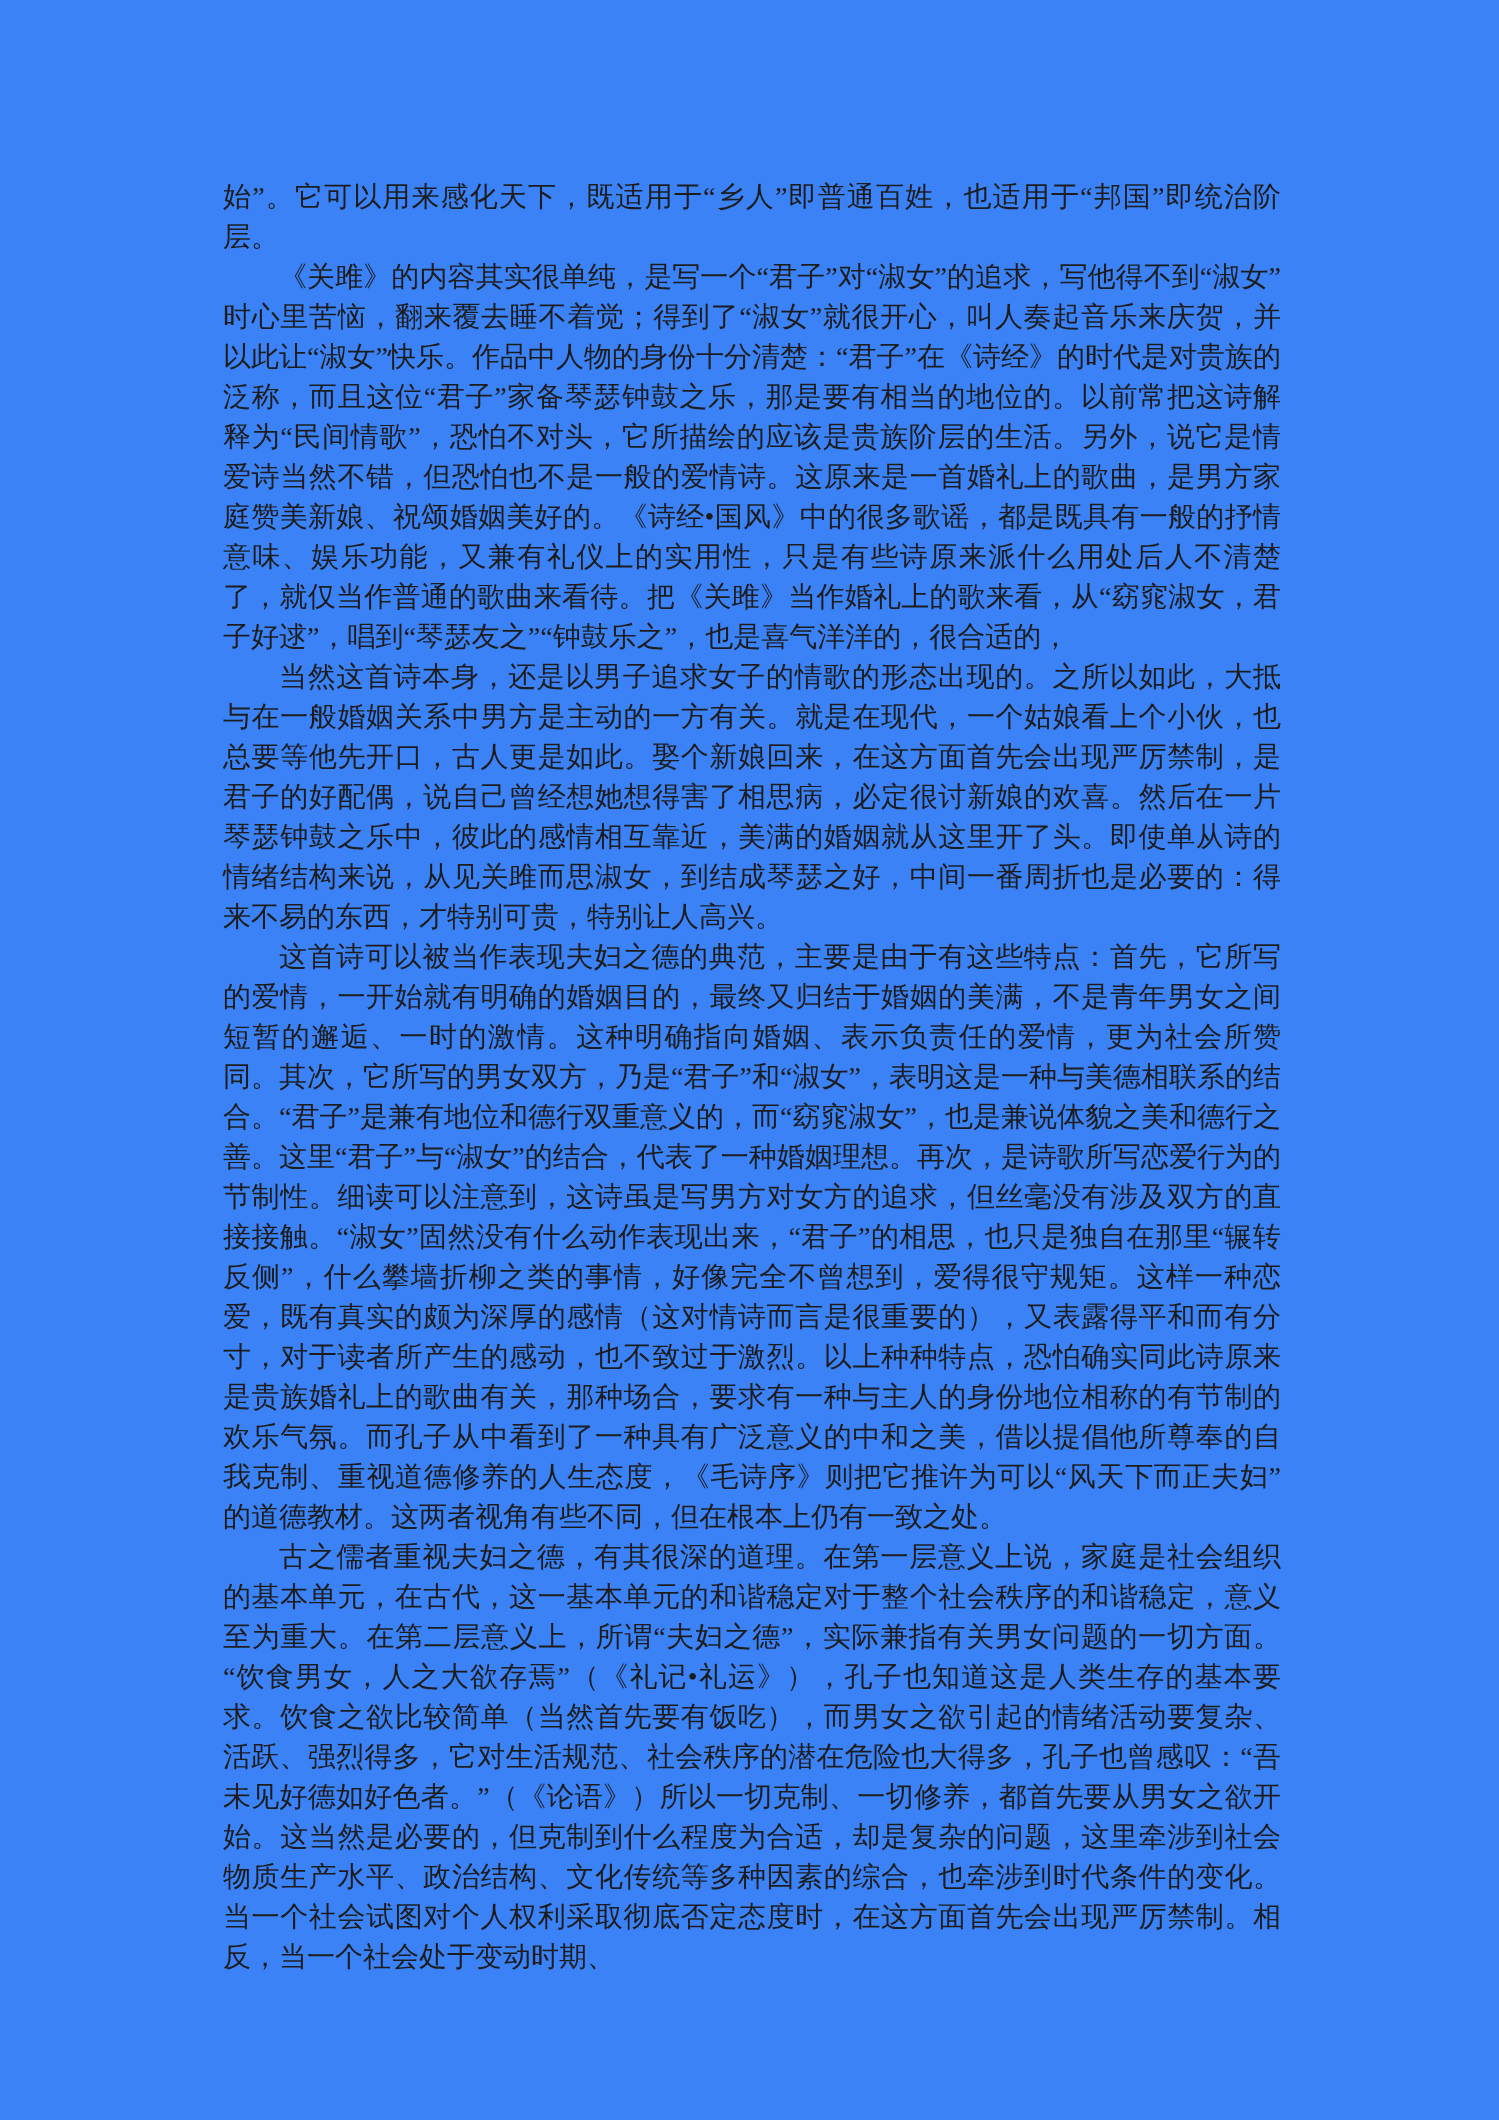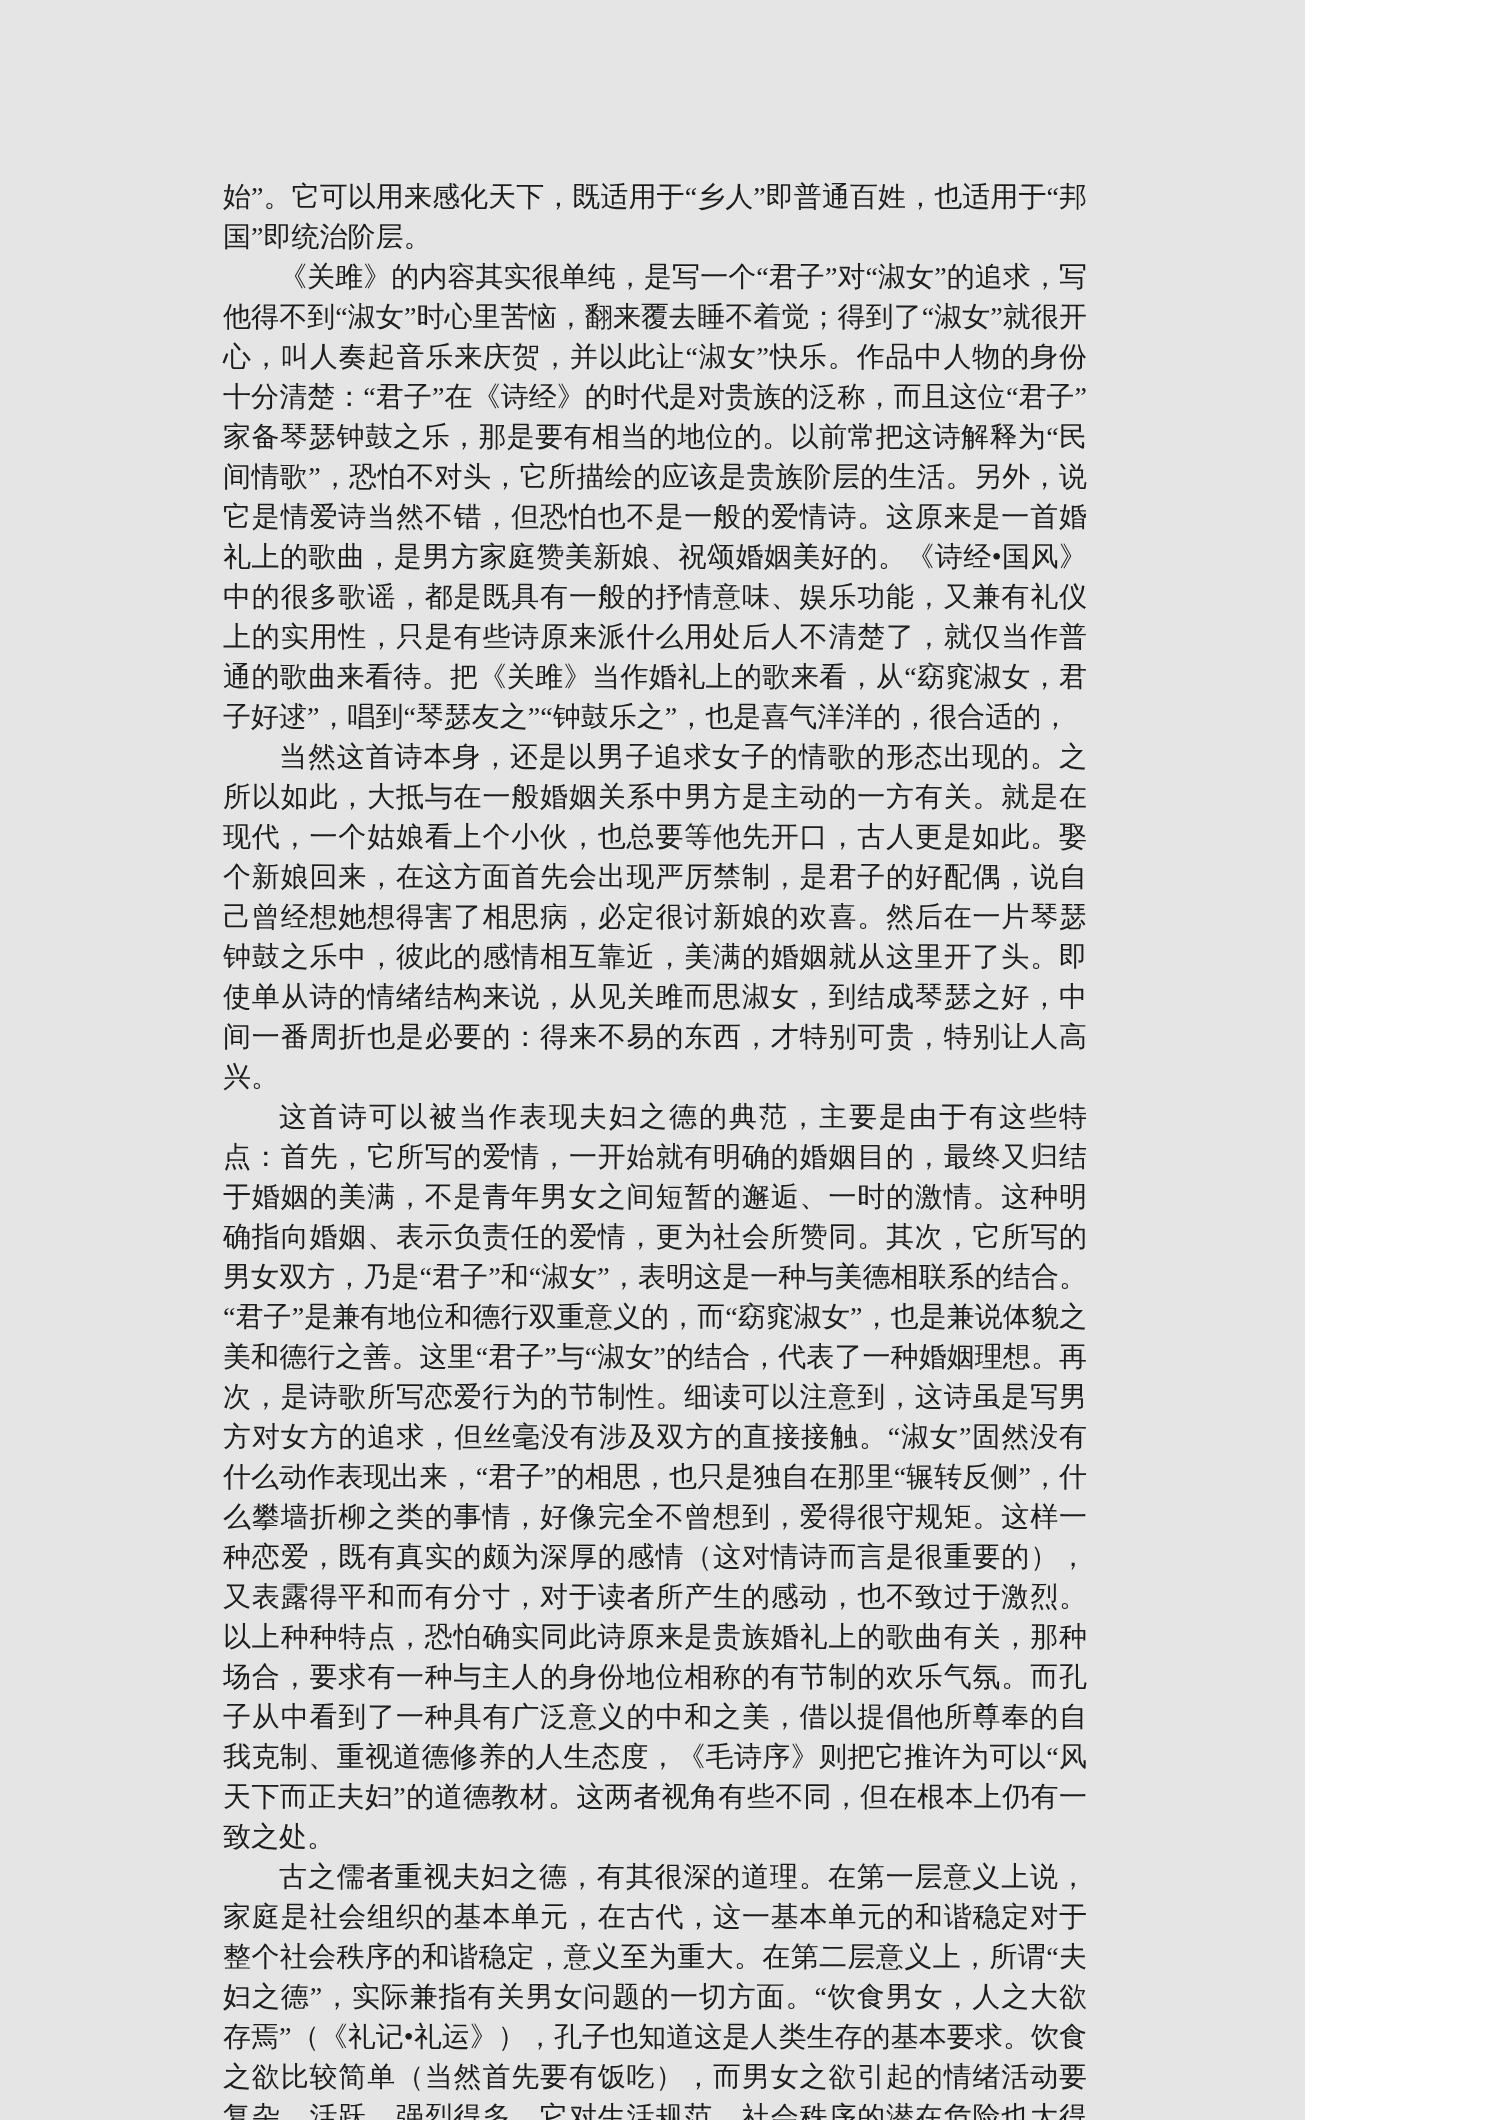--- a/index.html
+++ b/index.html
@@ -7,23 +7,23 @@
     padding: 0;
     background: #ffffff;
   }
   body {
     width: 1499px;
     height: 2120px;
     overflow: hidden;
   }
   .page {
     box-sizing: border-box;
-    width: 1305px;
+    width: 1499px;
     height: 2120px;
-    background: #e5e5e5;
+    background: #3b82f6;
     padding: 177px 218px 0 223px;
   }
   .text-body {
     font-family: "Liberation Serif", "DejaVu Serif", serif;
     font-size: 28px;
     line-height: 40px;
     color: #1c1c1c;
     text-align: justify;
     text-justify: inter-ideograph;
     letter-spacing: 0;

